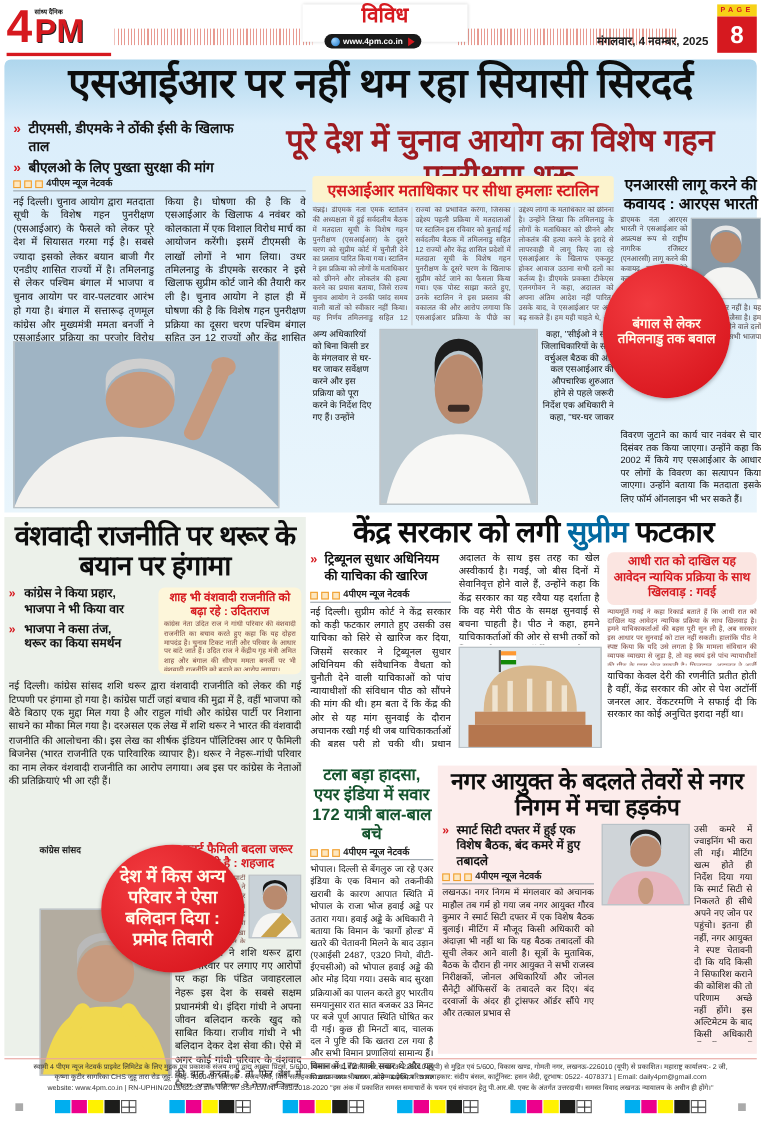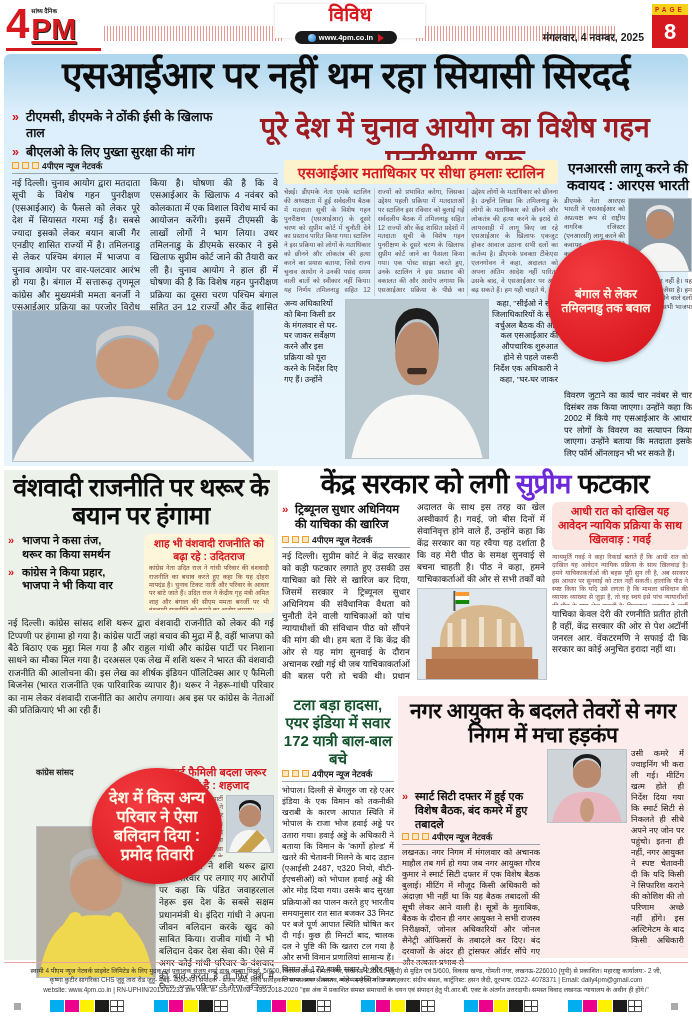--- a/index.html
+++ b/index.html
@@ -4,47 +4,47 @@
 <style>
   html,body{margin:0;padding:0;background:#888;}
   .page{position:relative;width:692px;height:1024px;background:#fff;margin:0 auto;
         font-family:"Liberation Sans",sans-serif;color:#111;overflow:hidden;}
   
   .hdr{position:absolute;top:4px;left:4px;right:4px;height:48px;}
   .logo{position:absolute;left:2px;top:2px;display:flex;align-items:flex-end;}
   .logo .d4{font-size:42px;font-weight:900;color:#d6191f;line-height:.85;}
   .logo .pmwrap{display:flex;flex-direction:column;margin-left:2px;}
   .logo .tag{font-size:6px;color:#111;font-weight:700;}
-  .logo .pm{font-size:30px;font-weight:900;color:#d6191f;line-height:.9;text-shadow:1px 1px 0 #222;text-decoration:underline;}
+  .logo .pm{font-size:30px;font-weight:900;color:#d6191f;line-height:.9;text-shadow:1px 1px 0 #222;}
   .logo-bar{position:absolute;left:2px;top:44px;width:95px;height:3px;background:#d6191f;}
   .stripes{position:absolute;top:22px;height:15px;background:repeating-linear-gradient(90deg,#e89b92 0 1px,#fff 1px 3px);}
   .stripes.l{left:100px;width:180px;}
   .stripes.r{left:412px;width:200px;}
   .secbox{position:absolute;left:271px;top:0;width:150px;height:34px;background:#fff;
           box-shadow:0 0 3px rgba(0,0,0,.15);text-align:center;}
   .secbox .sec{font-size:19px;font-weight:800;color:#d6191f;line-height:1.2;}
-  .urlbar{position:absolute;left:291px;top:27px;width:102px;height:13px;background:#1a1a1a;border-radius:7px;
+  .urlbar{position:absolute;left:291px;top:27px;width:88px;height:13px;background:#1a1a1a;border-radius:7px;
           display:flex;align-items:center;justify-content:center;gap:3px;}
   .urlbar .globe{width:8px;height:8px;border-radius:50%;background:radial-gradient(circle at 30% 30%,#9fd4ff,#1e78c8);display:inline-block;}
   .urlbar .url{color:#fff;font-size:7.5px;font-weight:700;}
   .urlbar .arr{width:0;height:0;border-left:6px solid #d6191f;border-top:4px solid transparent;border-bottom:4px solid transparent;margin-left:2px;}
   .dateline{position:absolute;right:44px;top:26px;font-size:10.5px;font-weight:700;color:#222;}
   .pagebox{position:absolute;right:0;top:0;width:36px;height:44px;}
   .pagebox .pl{background:#f7d117;color:#d6191f;font-size:6.5px;font-weight:800;text-align:center;letter-spacing:3px;height:11px;line-height:11px;}
   .pagebox .pn{background:#d6191f;color:#fff;font-size:22px;font-weight:800;text-align:center;height:33px;line-height:33px;}
   
   .top{position:absolute;top:54px;left:4px;right:4px;height:412px;
        background:linear-gradient(180deg,#aed6ed 0,#dbeefb 14%,#e9f5fc 100%);border-radius:6px 6px 0 0;}
   .top-hl{margin:2px 6px 0;text-align:center;font-size:37px;font-weight:900;letter-spacing:-.5px;color:#0d0d0d;line-height:1.08;}
   .top-bullets{position:absolute;top:56px;left:8px;width:212px;}
   .blt{font-size:12.5px;font-weight:800;color:#111;line-height:1.25;margin-bottom:4px;padding-left:14px;position:relative;}
   .blt::before{content:"»";color:#d6191f;position:absolute;left:0;top:0;font-weight:900;}
   .top-sub{position:absolute;top:58px;left:224px;right:6px;text-align:center;font-size:28px;font-weight:900;color:#9e1b20;line-height:1.15;}
   .art-left{position:absolute;top:106px;left:8px;width:266px;height:302px;}
-  .byline{display:flex;align-items:center;gap:3px;font-size:8.5px;font-weight:800;color:#222;
+  .byline{display:flex;align-items:flex-end;gap:3px;font-size:8.5px;font-weight:800;color:#222;
           border-bottom:1px solid #9aa4ab;padding-bottom:2px;margin-bottom:3px;}
   .sq{width:5px;height:5px;border:1px solid #f0a030;background:#fde7c0;display:inline-block;}
   .body-2col{columns:2;column-gap:10px;font-size:9px;line-height:1.38;text-align:justify;height:138px;overflow:hidden;}
   .photo{border:1px solid #b9c2c8;background:#ccc;overflow:hidden;}
   .photo svg{display:block;width:100%;height:100%;}
   .ph-mamata{position:absolute;left:0;bottom:0;width:240px;height:150px;}
   .stalin{position:absolute;top:106px;left:280px;width:274px;height:302px;}
   .stalin-bar{background:#fcf3cd;color:#d6191f;font-weight:800;font-size:14.5px;text-align:center;padding:2px 2px;border-radius:3px;}
   .stalin-cols{columns:3;column-gap:7px;column-rule:1px solid #c9ccce;font-size:6.6px;color:#5a4848;
                line-height:1.35;text-align:justify;height:108px;overflow:hidden;margin-top:4px;}
@@ -77,21 +77,21 @@
   .ph-tiwari{position:absolute;left:0;bottom:0;width:118px;height:150px;}
   .circle-desh{left:56px;top:2px;width:118px;height:104px;font-size:16px;line-height:1.2;padding:6px;}
   .th-right{flex:1;}
   .shz-t{color:#d6191f;font-weight:800;font-size:11px;text-align:center;line-height:1.2;}
   .shz-b{font-size:6.4px;color:#7a4a42;line-height:1.3;text-align:justify;height:62px;overflow:hidden;margin-top:2px;}
   .ph-shz{float:right;width:46px;height:56px;margin:0 0 2px 3px;}
   .th-quote{font-size:9px;line-height:1.36;text-align:justify;height:128px;overflow:hidden;margin-top:3px;}
   
   .sup{position:absolute;top:470px;left:282px;width:406px;height:222px;}
   .sup-hl{font-size:27px;font-weight:900;text-align:center;letter-spacing:-.5px;line-height:1.05;color:#0d0d0d;}
-  .sup-hl .red{color:#6d28d9;}
+  .sup-hl .red{color:#0369a1;}
   .sup-row{display:flex;gap:7px;margin-top:4px;}
   .sup-c1{width:128px;}
   .sup-blt{font-size:11.5px;font-weight:800;line-height:1.25;padding-left:13px;position:relative;}
   .sup-blt::before{content:"»";color:#d6191f;position:absolute;left:0;font-weight:900;}
   .sup-c1 .byline{margin-top:3px;}
   .sup-txt{font-size:8.8px;line-height:1.36;text-align:justify;overflow:hidden;}
   .sup-c1 .sup-txt{height:128px;}
   .sup-c2{width:128px;display:flex;flex-direction:column;}
   .sup-c2 .sup-txt{height:84px;}
   .ph-court{width:100%;height:90px;margin-top:2px;}
@@ -101,21 +101,21 @@
   .gavai-b{font-size:6.3px;color:#7a4a42;line-height:1.3;text-align:justify;height:52px;overflow:hidden;margin-top:3px;}
   .sup-c3 .sup-txt{height:62px;margin-top:4px;}
   
   .air{position:absolute;top:696px;left:282px;width:112px;height:262px;}
   .air-hl{font-size:15px;font-weight:900;text-align:center;line-height:1.2;color:#14532d;}
   .air-body{font-size:8.2px;line-height:1.36;text-align:justify;height:196px;overflow:hidden;margin-top:2px;}
   
   .ngr{position:absolute;top:696px;left:398px;width:290px;height:262px;background:#fceceb;padding:3px 4px;box-sizing:border-box;}
   .ngr-hl{font-size:21px;font-weight:900;text-align:center;line-height:1.12;color:#0d0d0d;letter-spacing:-.3px;}
   .ngr-row{display:flex;gap:7px;margin-top:3px;}
-  .ngr-c1{width:138px;margin-top:41px;}
+  .ngr-c1{width:138px;}
   .ngr-blt{font-size:11px;font-weight:800;line-height:1.25;padding-left:13px;position:relative;}
   .ngr-blt::before{content:"»";color:#d6191f;position:absolute;left:0;font-weight:900;}
   .ngr-txt{font-size:8.2px;line-height:1.34;text-align:justify;overflow:hidden;}
   .ngr-c1 .ngr-txt{height:138px;}
   .ngr-c2{flex:1;}
   .ph-gaurav{float:left;width:78px;height:72px;margin:0 4px 2px 0;}
   .ngr-c2 .ngr-txt{height:198px;}
   
   .ftr{position:absolute;left:4px;right:4px;top:962px;border-top:1px solid #e8a5a0;padding-top:3px;text-align:center;}
   .ftr .ln{font-size:6.4px;color:#333;line-height:1.45;}
@@ -226,22 +226,22 @@
       <div class="bharti-tail">विवरण जुटाने का कार्य चार नवंबर से चार दिसंबर तक किया जाएगा। उन्होंने कहा कि 2002 में किये गए एसआईआर के आधार पर लोगों के विवरण का सत्यापन किया जाएगा। उन्होंने बताया कि मतदाता इसके लिए फॉर्म ऑनलाइन भी भर सकते हैं।</div>
     </div>
 
     <div class="circle circle-bengal">बंगाल से लेकर तमिलनाडु तक बवाल</div>
   </div>
 
   <div class="tharoor">
     <div class="th-hl">वंशवादी राजनीति पर थरूर के बयान पर हंगामा</div>
     <div class="th-row">
       <div class="th-bullets">
+        <div class="blt">कांग्रेस ने किया प्रहार, भाजपा ने भी किया वार</div>
         <div class="blt">भाजपा ने कसा तंज, थरूर का किया समर्थन</div>
-        <div class="blt">कांग्रेस ने किया प्रहार, भाजपा ने भी किया वार</div>
       </div>
       <div class="udit">
         <div class="udit-t">शाह भी वंशवादी राजनीति को बढ़ा रहे : उदितराज</div>
         <div class="udit-b">कांग्रेस नेता उदित राज ने गांधी परिवार की वंशवादी राजनीति का बचाव करते हुए कहा कि यह दोहरा मापदंड है। चुनाव टिकट नाती और परिवार के आधार पर बांटे जाते हैं। उदित राज ने केंद्रीय गृह मंत्री अमित शाह और बंगाल की सीएम ममता बनर्जी पर भी वंशवादी राजनीति को बढ़ाने का आरोप लगाया।</div>
       </div>
     </div>
     <div class="th-body">नई दिल्ली। कांग्रेस सांसद शशि थरूर द्वारा वंशवादी राजनीति को लेकर की गई टिप्पणी पर हंगामा हो गया है। कांग्रेस पार्टी जहां बचाव की मुद्रा में है, वहीं भाजपा को बैठे बिठाए एक मुद्दा मिल गया है और राहुल गांधी और कांग्रेस पार्टी पर निशाना साधने का मौका मिल गया है। दरअसल एक लेख में शशि थरूर ने भारत की वंशवादी राजनीति की आलोचना की। इस लेख का शीर्षक इंडियन पॉलिटिक्स आर ए फैमिली बिजनेस (भारत राजनीति एक पारिवारिक व्यापार है)। थरूर ने नेहरू-गांधी परिवार का नाम लेकर वंशवादी राजनीति का आरोप लगाया। अब इस पर कांग्रेस के नेताओं की प्रतिक्रियाएं भी आ रही हैं।</div>
     <div class="th-bot">
       <div class="th-left">
         <div class="th-cap">कांग्रेस सांसद</div>

